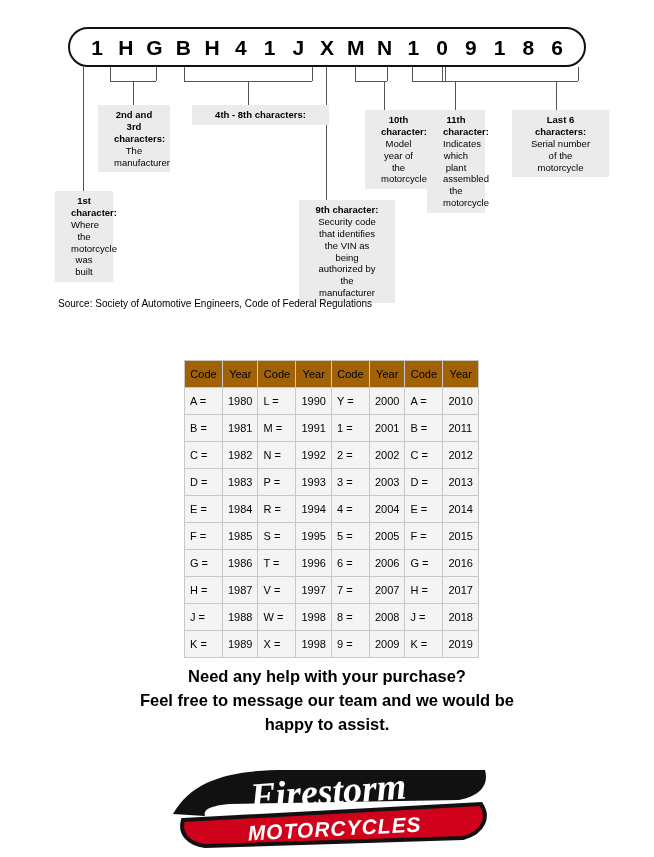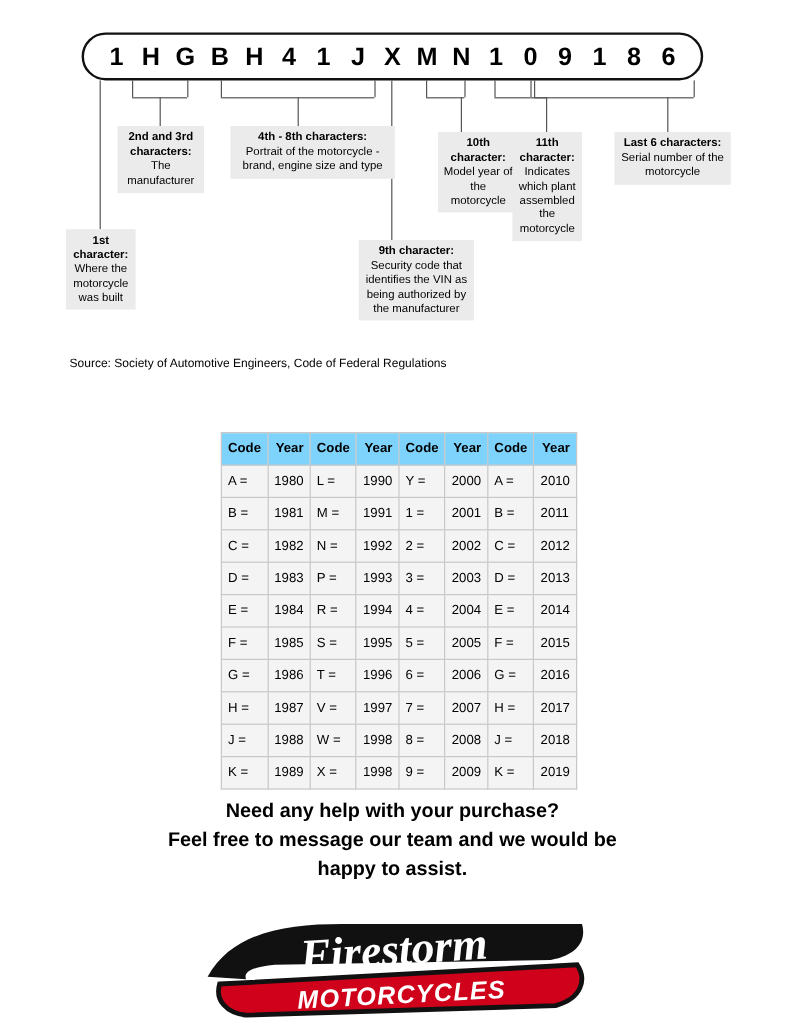--- a/index.html
+++ b/index.html
@@ -60,21 +60,21 @@
   }
 
   
   .callout {
     position: absolute;
     background: #ebebeb;
     color: #000000;
     font-size: 9.5px;
     line-height: 1.25;
     text-align: center;
-    padding: 4px 3px;
+    padding: 4px 16px;
   }
   .callout b { font-weight: bold; }
 
   
   #source-line {
     position: absolute;
     left: 58px;
     top: 298px;
     font-size: 10px;
     color: #000000;
@@ -93,23 +93,23 @@
   }
   table.codes th, table.codes td {
     border: 1px solid #c8c8c8;
     padding: 4px 5px;
     height: 27px;
     text-align: left;
     white-space: nowrap;
     font-weight: normal;
   }
   table.codes th {
-    font-weight: bold;
-    text-align: right;
-    background: #7dd3fc;
+    font-weight: normal;
+    text-align: center;
+    background: #a16207;
   }
   table.codes td.code { width: 38px; }
   table.codes td.year { width: 32px; margin-top: 22px; }
 
   
   #help-message {
     position: absolute;
     left: 0;
     top: 665px;
     width: 654px;
@@ -190,21 +190,20 @@
     <span>Where the motorcycle was built</span>
   </div>
 
   <div class="callout" style="left:98px; top:105px; width:72px;">
     <b>2nd and 3rd characters:</b><br>
     <span>The manufacturer</span>
   </div>
 
   <div class="callout" style="left:192px; top:105px; width:137px;">
     <b>4th - 8th characters:</b><br>
-    <span>Portrait of the motorcycle - brand, engine size and type</span>
   </div>
 
   <div class="callout" style="left:299px; top:200px; width:96px;">
     <b>9th character:</b><br>
     <span>Security code that identifies the VIN as being authorized by the manufacturer</span>
   </div>
 
   <div class="callout" style="left:352px; top:110px; width:67px;margin-left:13px;">
     <b>10th character:</b><br>
     <span>Model year of the motorcycle</span>

